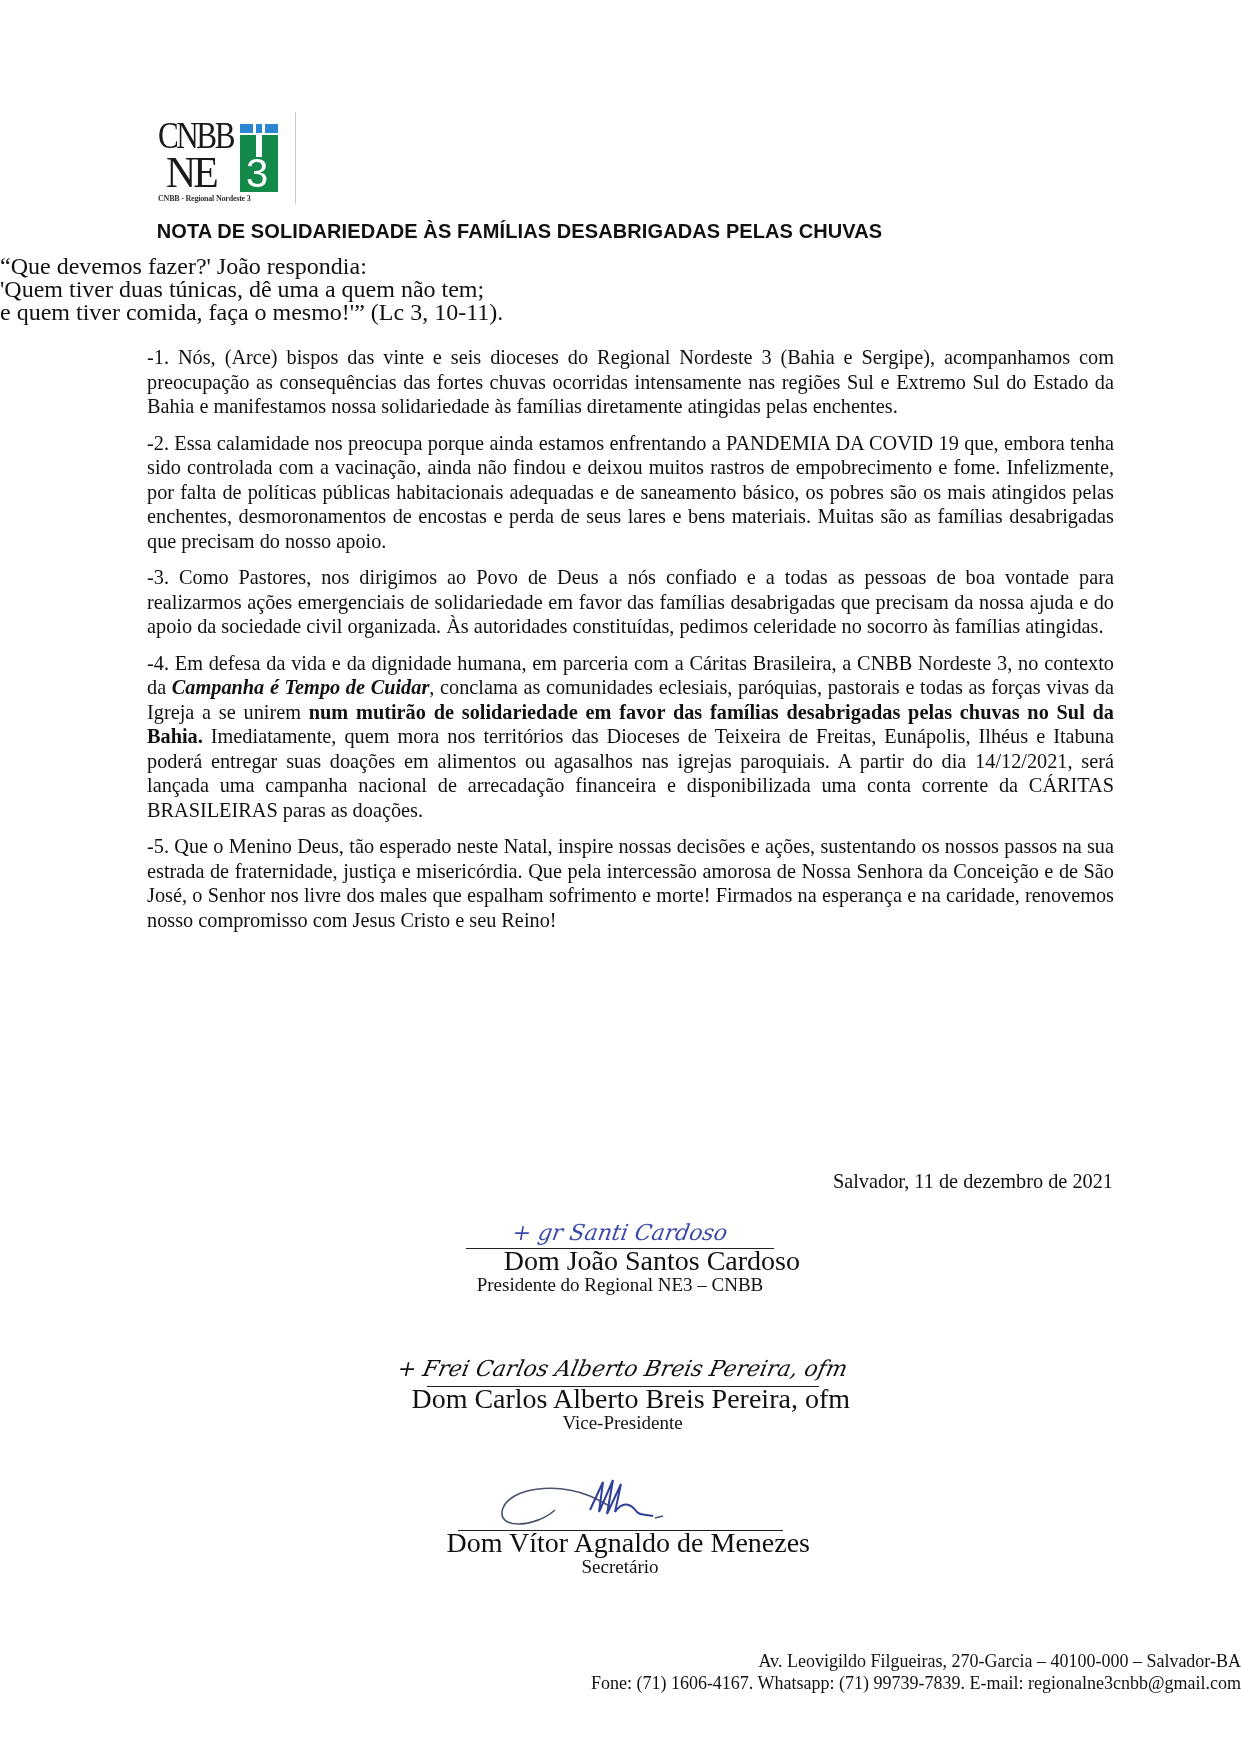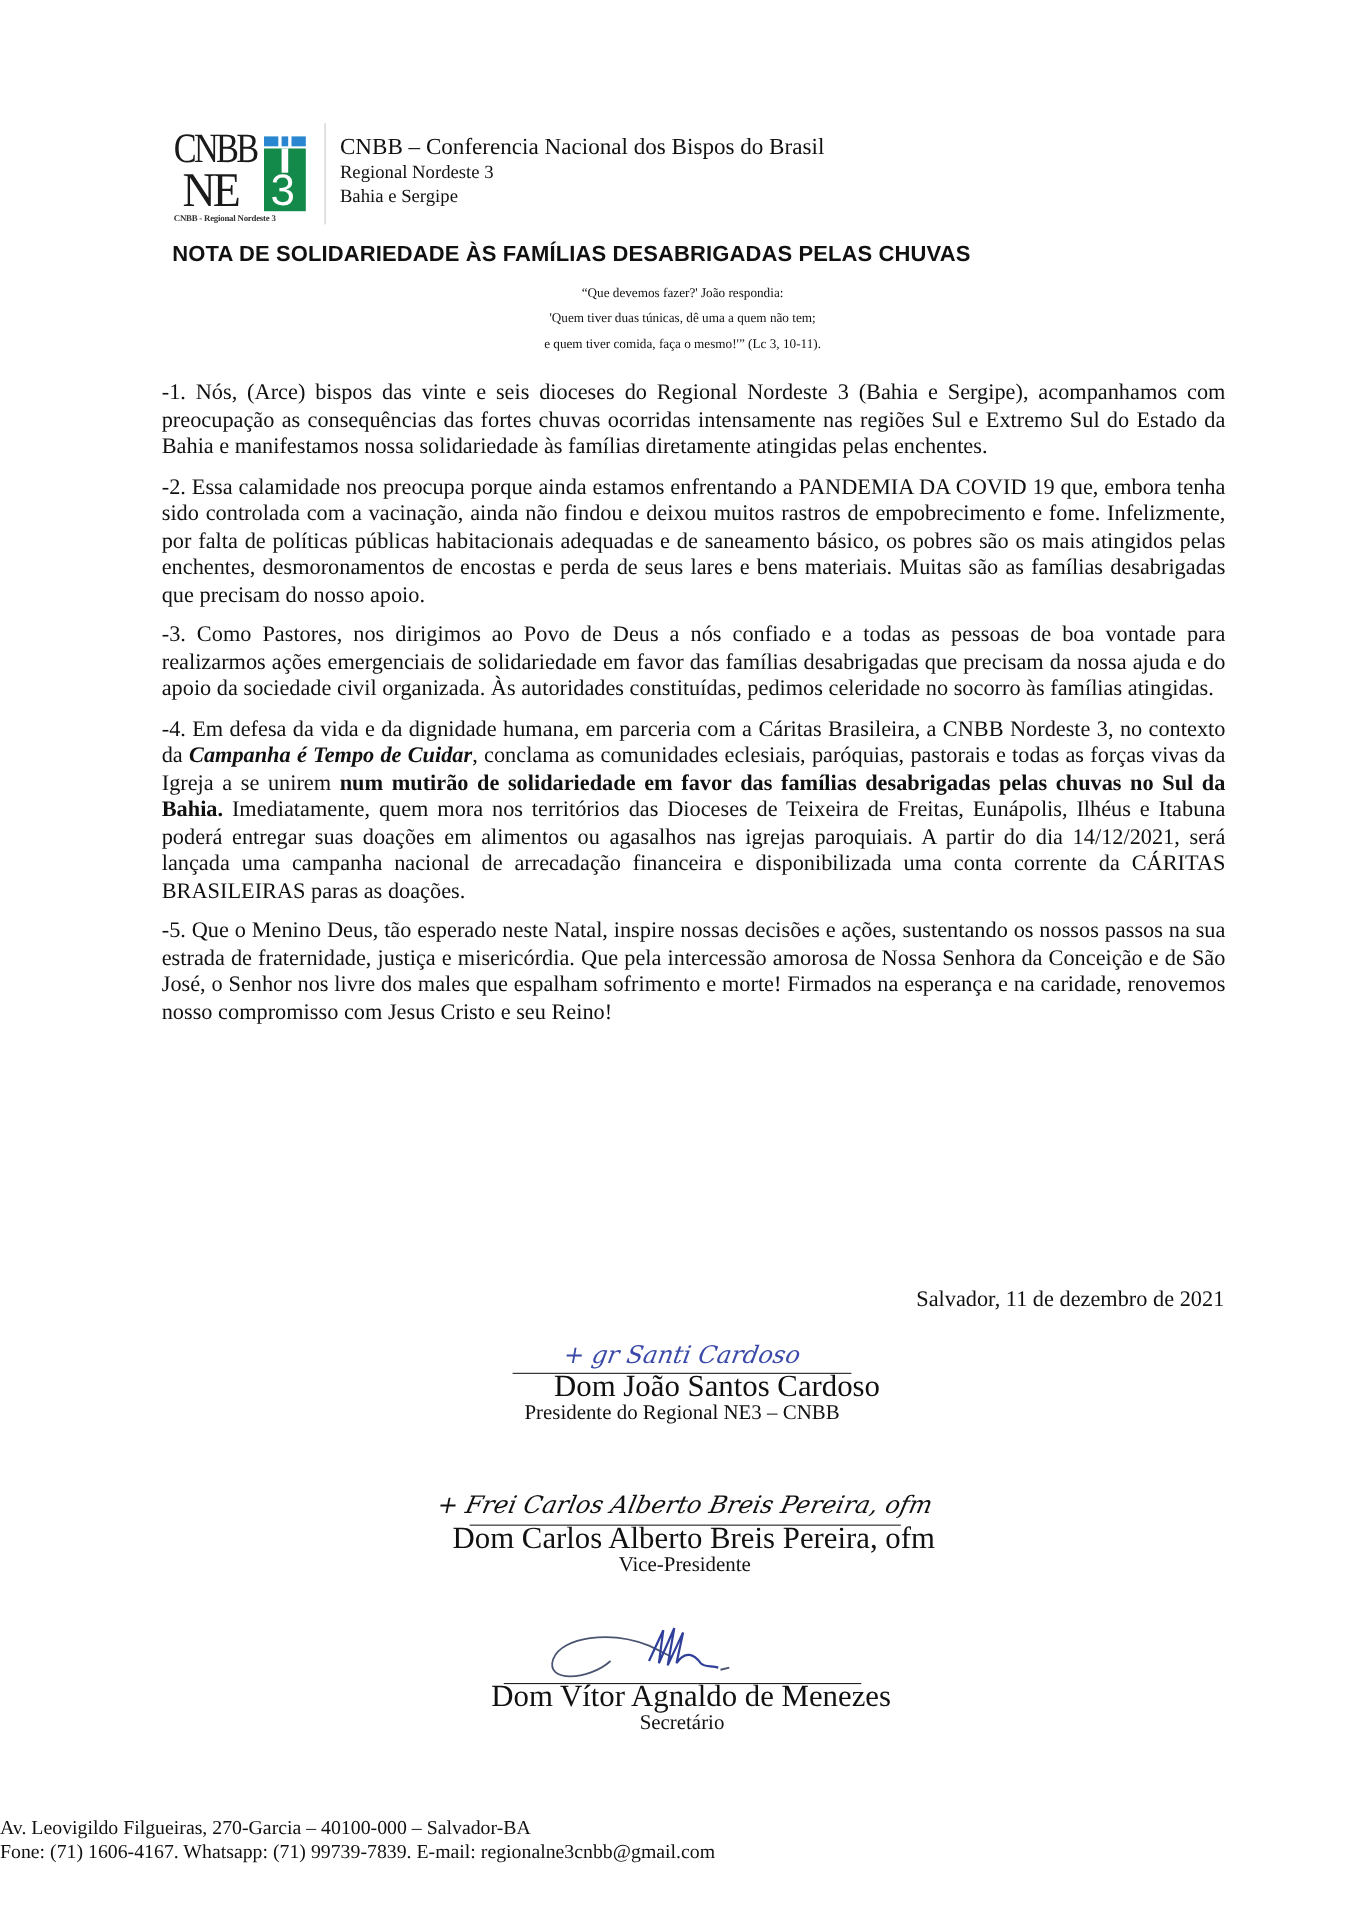--- a/index.html
+++ b/index.html
@@ -20,21 +20,21 @@
     .logo .caption { position: absolute; left: 0; top: 76px; font-size: 8px; font-weight: bold; color: #333; white-space: nowrap; letter-spacing: -0.2px; }
     .vrule { position: absolute; left: 143px; top: 0; width: 1px; height: 92px; background: #c9c9c9; }
     .org { position: absolute; left: 157px; top: 8px; }
     .org .name { font-size: 21px; line-height: 26px; white-space: nowrap; }
     .org .sub { font-size: 17px; line-height: 22px; white-space: nowrap; }
 
     
     .title { position: absolute; left: 0; width: 1039px; top: 220px; text-align: center; font-family: "Liberation Sans", sans-serif; font-weight: bold; font-size: 20px; letter-spacing: 0.1px; }
 
     
-    .epigraph { position: absolute; left: 0; width: 1241px; top: 255px; text-align: center; font-size: 12px; line-height: 23px; }
+    .epigraph { position: absolute; left: 0; width: 1241px; top: 255px; font-size: 24px; line-height: 23px; }
 
     
     .body-text { position: absolute; left: 147px; width: 967px; top: 345px; font-size: 20.3px; line-height: 24.5px; text-align: justify; }
     .body-text p { margin: 0 0 12px 0; }
     .body-text b, .body-text strong { font-weight: bold; }
     .body-text .em { font-weight: bold; font-style: italic; }
 
     .place-date { position: absolute; right: 128px; top: 1170px; font-size: 20.3px; }
 
     
@@ -50,46 +50,41 @@
 
     .sig2 { left: 395px; top: 1352px; width: 455px; }
     .sig2 .hand { font-size: 22px; height: 34px; line-height: 34px; color: #111; transform: skewX(-12deg); }
     .sig2 .line { width: 392px; }
 
     .sig3 { left: 430px; top: 1470px; width: 380px; }
     .sig3 .hand-svg { display: block; margin: 0 auto; width: 250px; height: 60px; }
     .sig3 .line { width: 325px; }
 
     
-    .footer { position: absolute; left: 0; width: 1241px; top: 1650px; text-align: left; font-size: 18px; line-height: 22px; }
+    .footer { position: absolute; left: 0; width: 1241px; top: 1650px; text-align: right; font-size: 18px; line-height: 22px; }
   </style>
 </head>
 <body>
 
 <div class="header">
   <div class="logo">
     <span class="cnbb">CNBB</span>
     <span class="ne">NE</span>
     <div class="cross-top">
       <span class="b1"></span>
         <span class="b3"></span>
         <span class="b2"></span>
     </div>
     <div class="green">
       <span class="stem"></span>
       <span class="three">3</span>
     </div>
     <span class="caption">CNBB - Regional Nordeste 3</span>
   </div>
   <div class="vrule"></div>
-  <div class="org">
-    <div class="name">CNBB – Conferencia Nacional dos Bispos do Brasil</div>
-    <div class="sub">Regional Nordeste 3</div>
-    <div class="sub">Bahia e Sergipe</div>
-  </div>
 </div>
 
 <div class="title">NOTA DE SOLIDARIEDADE ÀS FAMÍLIAS DESABRIGADAS PELAS CHUVAS</div>
 
 <div class="epigraph">
   <div>“Que devemos fazer?' João respondia:</div>
   <div>'Quem tiver duas túnicas, dê uma a quem não tem;</div>
   <div>e quem tiver comida, faça o mesmo!'” (Lc 3, 10-11).</div>
 </div>
 

